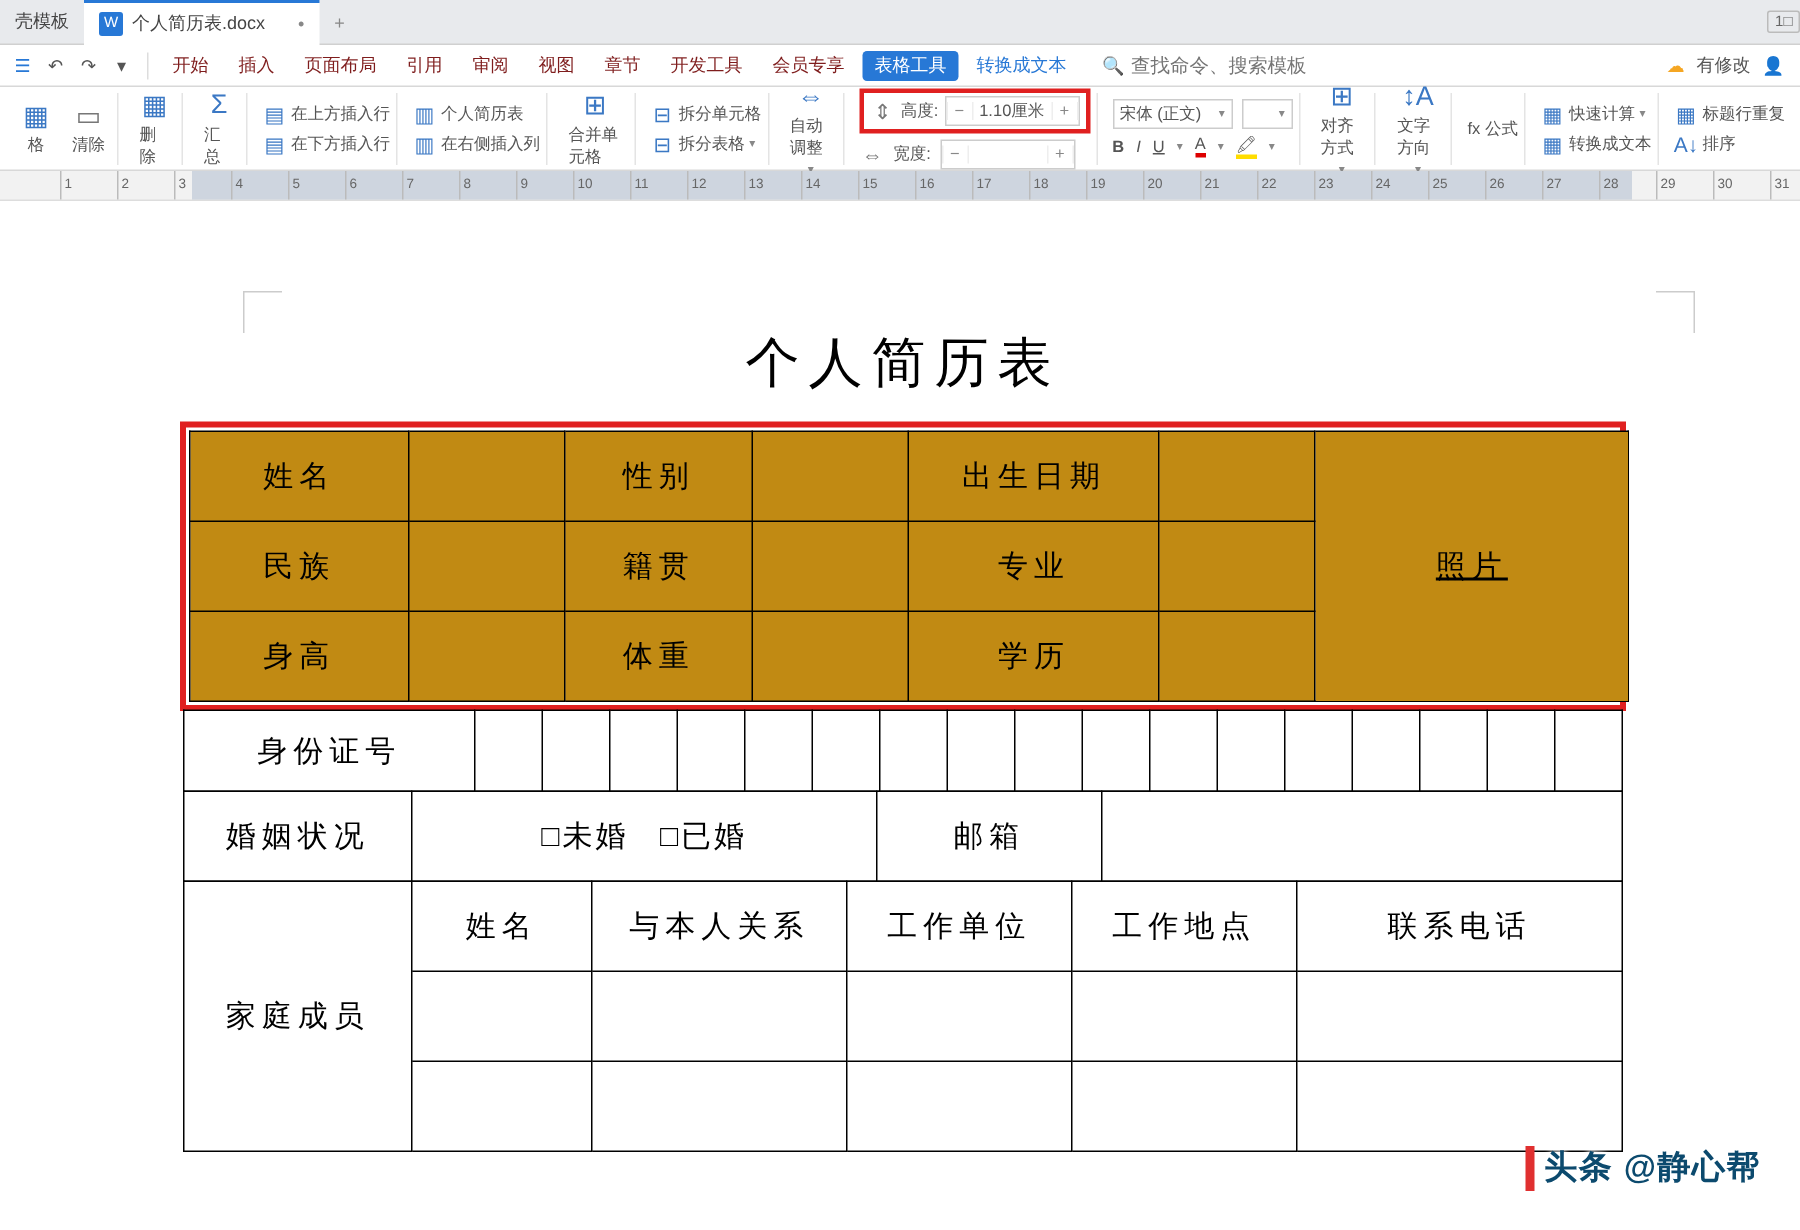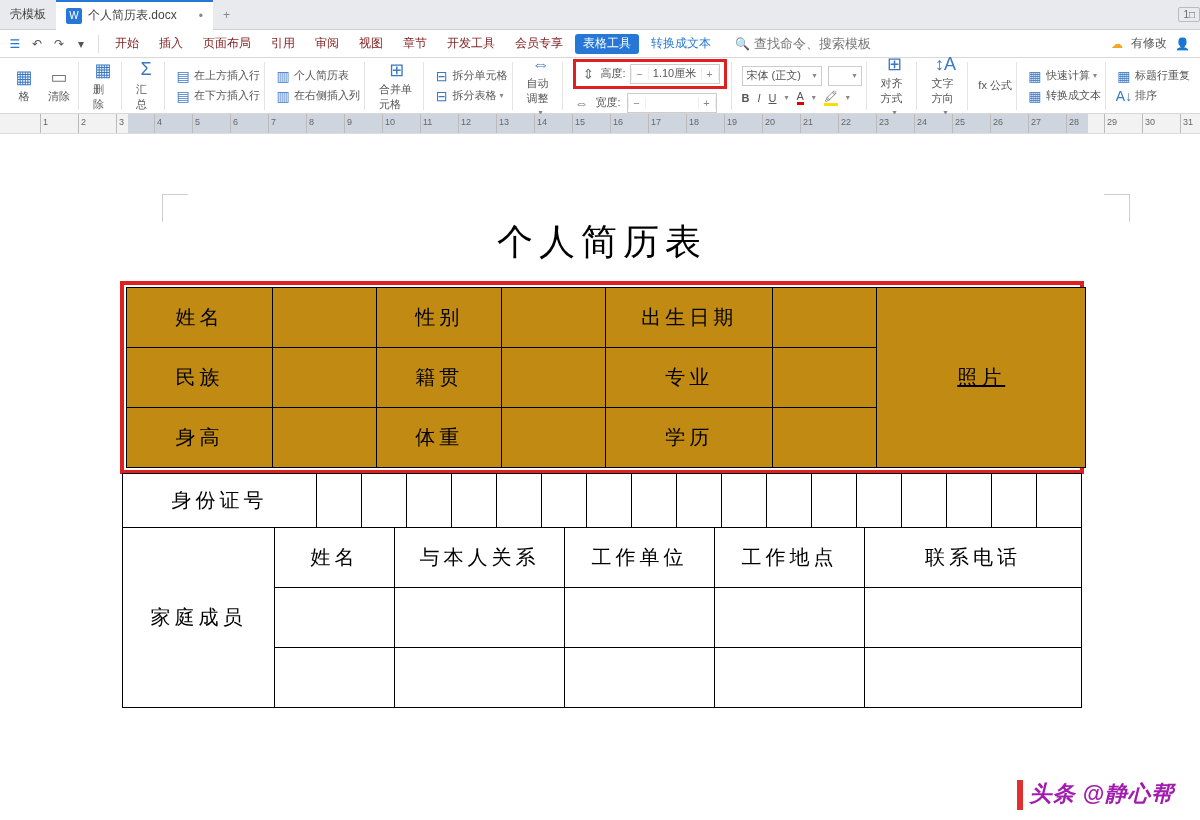--- a/index.html
+++ b/index.html
@@ -61,21 +61,21 @@
 .margin-mark { position:absolute; width:26px; height:28px; border-left:1px solid #ccc; border-top:1px solid #ccc; top:60px;}
 .margin-mark.left { left:90px; }
 .margin-mark.right { right:2px; transform: scaleX(-1);}
 .doc-title { text-align:center; font-family: SimSun, serif; font-size:36px; color:#000; margin-top: 84px; letter-spacing: 6px; font-weight: normal;}
 .redbox { border: 4px solid #e02020; margin: 14px 48px 0 48px; padding: 2px;}
 .resume-table { width: 960px; margin: 0 auto; border-collapse: collapse; font-family: SimSun, serif; font-size: 20px; color:#000;}
 .resume-table td { border: 1px solid #000; height: 60px; text-align: center; vertical-align: middle; letter-spacing: 4px; background: #fff;}
 .resume-table .sel td { background: #c18a13; }
 .resume-table .sel td.edge { background:#c18a13; position:relative;text-decoration:underline;}
 .resume-table .small td { height: 54px; }
-.watermark { position:absolute; right:26px; bottom:10px; font-size:22px; color:#a21caf; font-style: italic; font-weight:600; text-shadow: 0 0 4px #fff, 0 0 4px #fff; letter-spacing:1px;}
+.watermark { position:absolute; right:26px; bottom:26px; font-size:22px; color:#0c4a6e; font-weight:600; text-shadow: 0 0 4px #fff, 0 0 4px #fff; letter-spacing:1px;}
 .wm-red { width:6px; height:30px; background:#e03030; display:inline-block; margin-right:6px; vertical-align:middle;}
 </style>
 </head>
 <body>
 
 <div class="titlebar">
   <div class="tab">
       <span>壳模板</span>
     </div>
   <div class="tab active">
@@ -385,20 +385,30 @@
             <td style="width:45px"></td>
             <td style="width:45px"></td>
             <td style="width:45px"></td>
             <td style="width:45px"></td>
       </tr>
     </tbody>
       </table>
     <table class="resume-table" style="margin-top:-1px">
       <tbody>
           <tr>
+        <td style="width:152px">婚姻状况</td>
+        <td style="width:310px"><span style="letter-spacing:2px"><span>□未婚</span>&nbsp;&nbsp;&nbsp;<span>□已婚</span></span></td>
+        <td style="width:150px">邮箱</td>
+            <td></td>
+      </tr>
+    </tbody>
+      </table>
+    <table class="resume-table" style="margin-top:-1px">
+      <tbody>
+          <tr>
         <td rowspan="3" style="width:152px">家庭成员</td>
         <td style="width:120px">姓名</td>
         <td style="width:170px">与本人关系</td>
         <td style="width:150px">工作单位</td>
         <td style="width:150px">工作地点</td>
         <td>联系电话</td>
       </tr>
       <tr>
             <td></td>
             <td></td>

